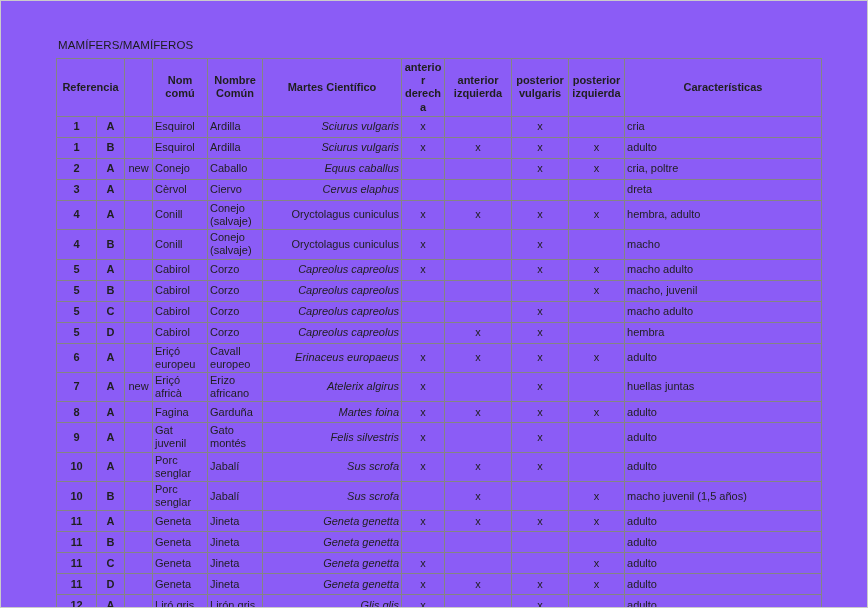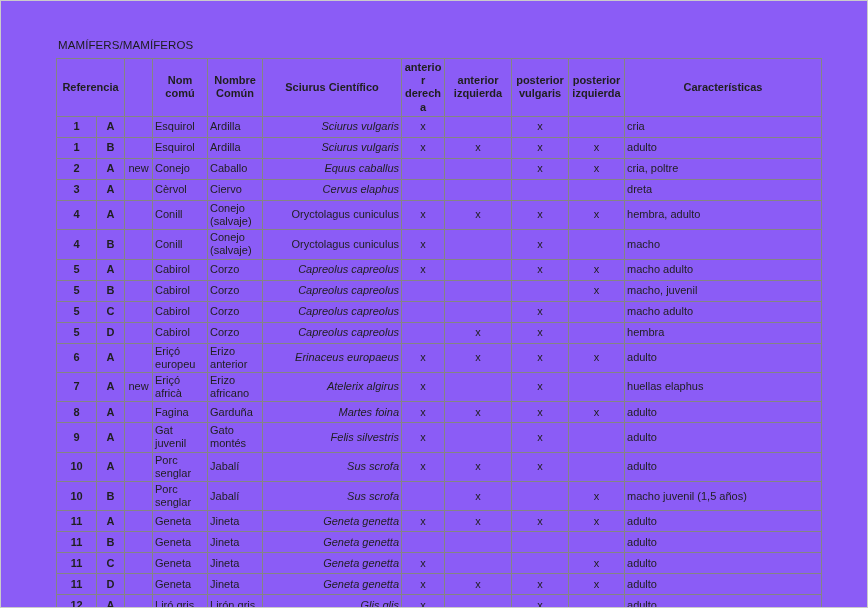--- a/index.html
+++ b/index.html
@@ -77,21 +77,21 @@
       <col style="width:57px">
       <col style="width:56px">
       <col style="width:197px">
     </colgroup>
     <thead>
       <tr>
         <th colspan="2">Referencia</th>
         <th></th>
         <th>Nom comú</th>
         <th>Nombre Común</th>
-        <th>Sciurus Científico</th>
+        <th>Martes Científico</th>
         <th>anterior derecha</th>
         <th>anterior izquierda</th>
         <th>posterior vulgaris</th>
         <th>posterior izquierda</th>
         <th>Características</th>
       </tr>
     </thead>
     <tbody id="table-body">
         <tr>
           <td class="c-center c-bold">1</td>
@@ -221,40 +221,40 @@
           <td class="c-center">x</td>
           <td class="c-center">x</td>
           <td class="c-center"></td>
           <td class="c-left">hembra</td>
         </tr>
         <tr>
           <td class="c-center c-bold">6</td>
           <td class="c-center c-bold">A</td>
           <td class="c-center"></td>
           <td class="c-left">Eriçó europeu</td>
-          <td class="c-left">Erizo anterior</td>
+          <td class="c-left">Cavall europeo</td>
           <td class="c-left c-sci">Erinaceus europaeus</td>
           <td class="c-center">x</td>
           <td class="c-center">x</td>
           <td class="c-center">x</td>
           <td class="c-center">x</td>
           <td class="c-left">adulto</td>
         </tr>
         <tr>
           <td class="c-center c-bold">7</td>
           <td class="c-center c-bold">A</td>
           <td class="c-center">new</td>
           <td class="c-left">Eriçó africà</td>
           <td class="c-left">Erizo africano</td>
           <td class="c-left c-sci">Atelerix algirus</td>
           <td class="c-center">x</td>
           <td class="c-center"></td>
           <td class="c-center">x</td>
           <td class="c-center"></td>
-          <td class="c-left">huellas elaphus</td>
+          <td class="c-left">huellas juntas</td>
         </tr>
         <tr>
           <td class="c-center c-bold">8</td>
           <td class="c-center c-bold">A</td>
           <td class="c-center"></td>
           <td class="c-left">Fagina</td>
           <td class="c-left">Garduña</td>
           <td class="c-left c-sci">Martes foina</td>
           <td class="c-center">x</td>
           <td class="c-center">x</td>

